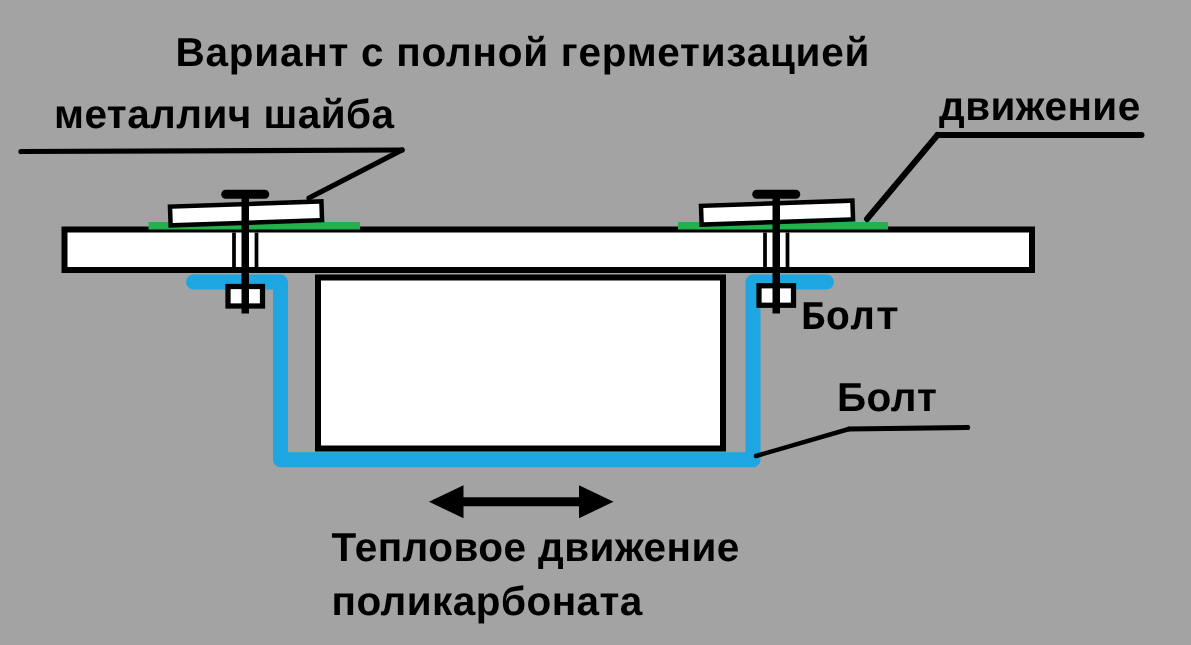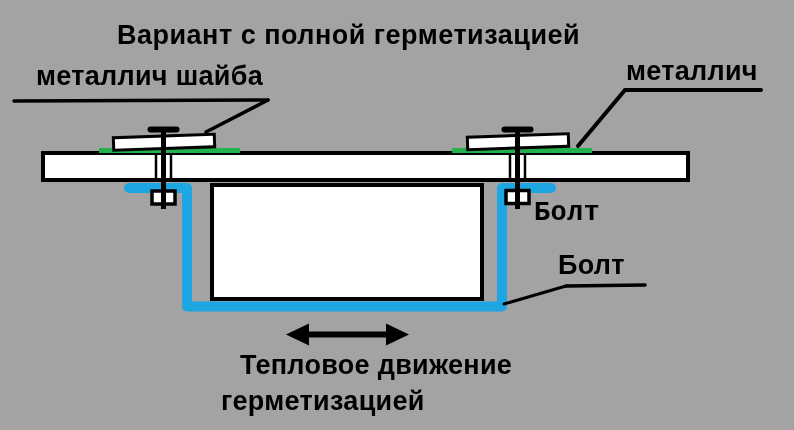--- a/index.html
+++ b/index.html
@@ -70,23 +70,23 @@
       <line x1="303" y1="334.5" x2="392" y2="334.5" stroke="#000" stroke-width="6"></line>
       <polygon points="286,334.5 309,323.5 309,345.5" fill="#000"></polygon>
       <polygon points="409,334.5 386,323.5 386,345.5" fill="#000"></polygon>
     </g>
   </svg>
 
   <div class="lbl title" style="left:117px;top:20px;">Вариант с полной герметизацией</div>
 
   <div class="lbl" style="left:36px;top:61px;">металлич шайба</div>
 
-  <div class="lbl" style="left:626px;top:56px;">металлич</div>
+  <div class="lbl" style="left:626px;top:56px;">движение</div>
 
   <div class="lbl" style="left:534px;top:198px;font-family:Liberation Mono, monospace;">Болт</div>
 
   <div class="lbl" style="left:558px;top:250px;">Болт</div>
 
-  <div class="lbl" style="left:221px;top:350px;margin-left:19px;">Тепловое движение</div>
+  <div class="lbl" style="left:221px;top:350px;">Тепловое движение</div>
 
-  <div class="lbl" style="left:221px;top:386px;">герметизацией</div>
+  <div class="lbl" style="left:221px;top:386px;">поликарбоната</div>
 
 </div>
 
 </body></html>

